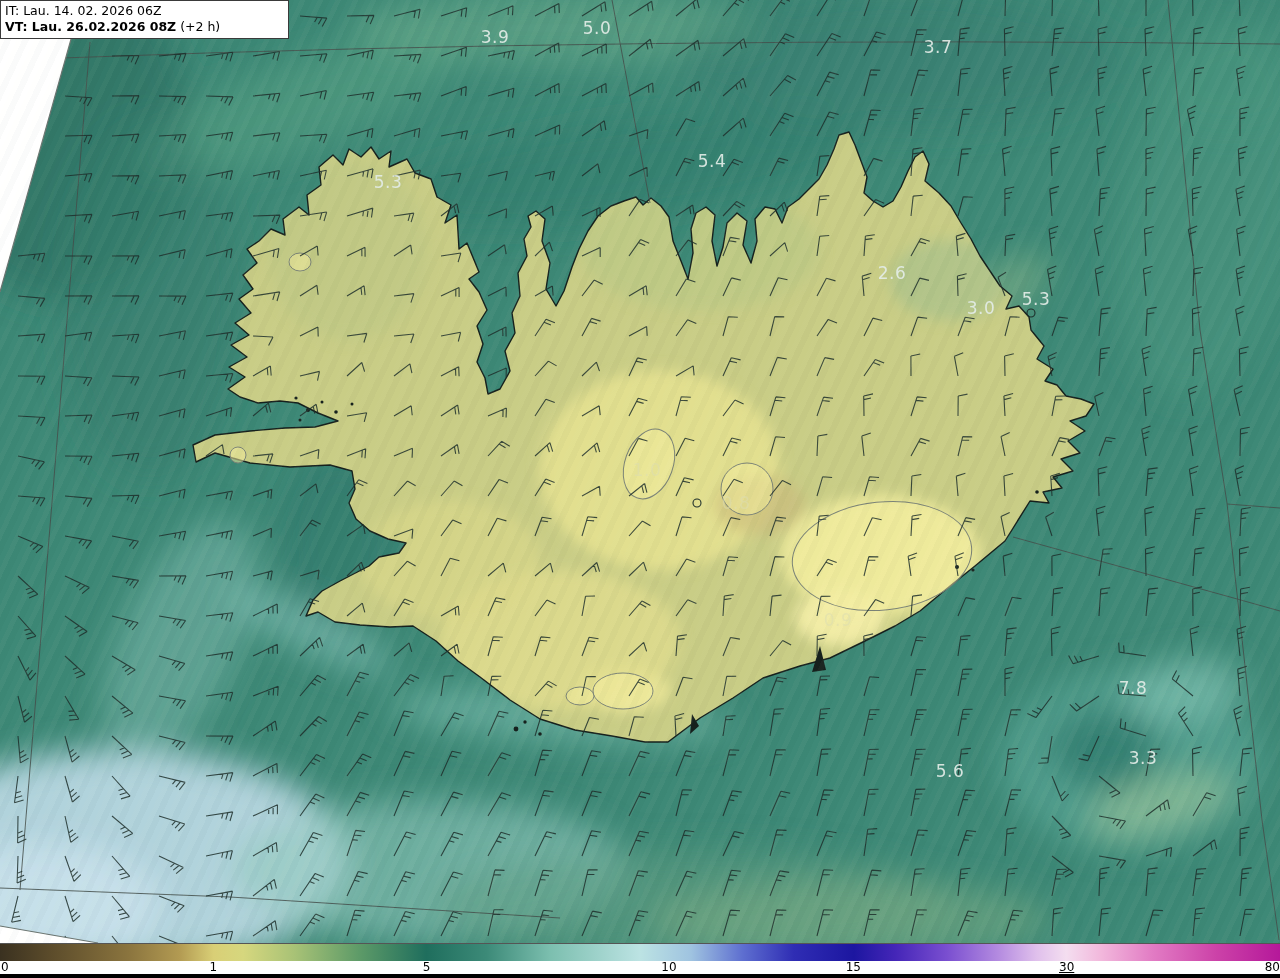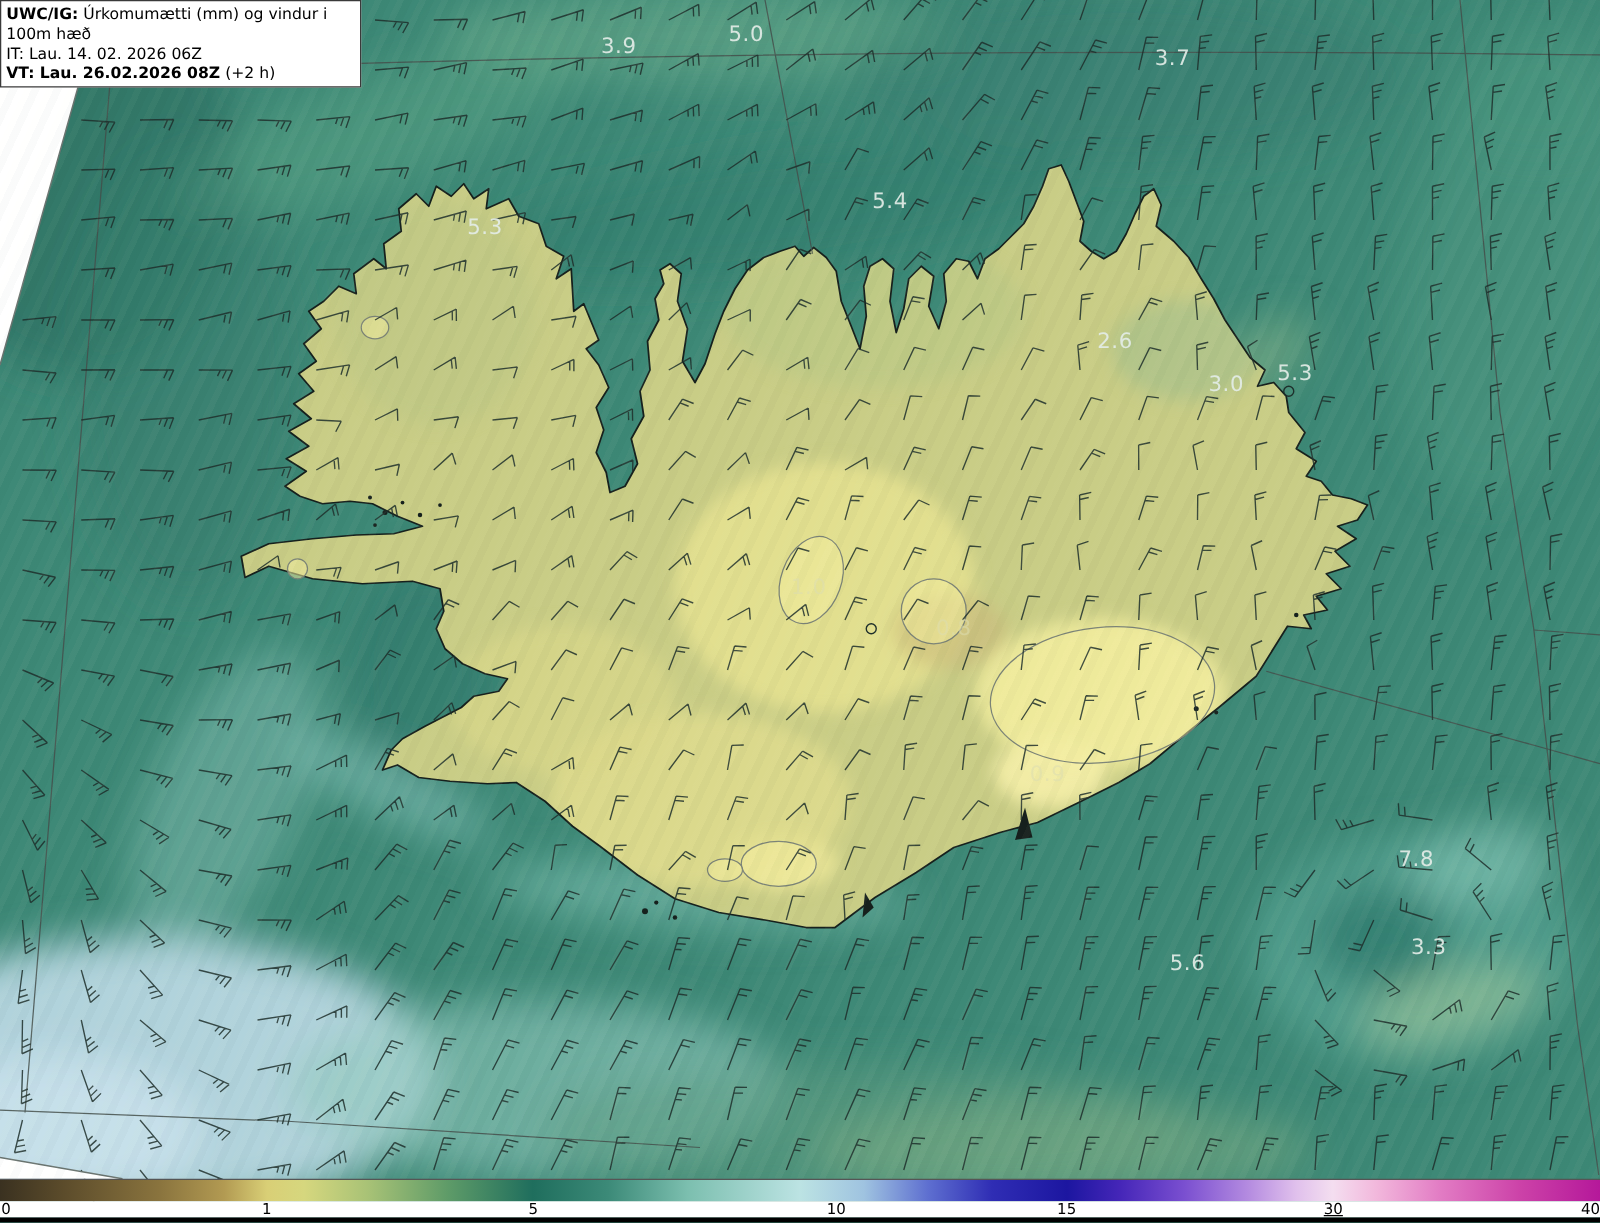--- a/index.html
+++ b/index.html
@@ -139,40 +139,39 @@
 <div id="labels">
       <div class="clabel" style="left: 495px; top: 37px;">3.9</div>
       <div class="clabel" style="left: 597px; top: 28px;">5.0</div>
       <div class="clabel" style="left: 938px; top: 47px;">3.7</div>
       <div class="clabel" style="left: 684px; top: 161px; margin-left: 28px;">5.4</div>
       <div class="clabel" style="left: 388px; top: 182px;">5.3</div>
       <div class="clabel" style="left: 892px; top: 273px;">2.6</div>
       <div class="clabel" style="left: 981px; top: 308px;">3.0</div>
       <div class="clabel" style="left: 1036px; top: 299px;">5.3</div>
       <div class="clabel faint" style="left: 647px; top: 470px;">1.0</div>
-      <div class="clabel faint" style="left: 763px; top: 503px;">0.8</div>
+      <div class="clabel faint" style="left: 736px; top: 503px;">0.8</div>
       <div class="clabel faint" style="left: 838px; top: 620px;">0.9</div>
       <div class="clabel" style="left: 1133px; top: 688px;">7.8</div>
       <div class="clabel" style="left: 950px; top: 771px;">5.6</div>
       <div class="clabel" style="left: 1118px; top: 758px; margin-left: 25px;">3.3</div>
     </div>
 
 <div id="titlebox">
-  <div><b>UWC/IG:</b><span> Úrkomumætti (mm) og vindur i 100m hæð</span></div>
   <div>IT: Lau. 14. 02. 2026 06Z</div>
   <div><b>VT: Lau. 26.02.2026 08Z</b><span> (+2 h)</span></div>
 </div>
 
 <div id="cbarwrap">
   <div id="cbar" style="background: linear-gradient(90deg, rgb(58, 49, 32) 0%, rgb(92, 76, 43) 4%, rgb(138, 116, 62) 10%, rgb(178, 154, 82) 14%, rgb(217, 207, 118) 16.7%, rgb(214, 215, 126) 19%, rgb(168, 194, 118) 23%, rgb(94, 155, 104) 28%, rgb(31, 110, 93) 33.3%, rgb(60, 138, 120) 38%, rgb(124, 191, 175) 43%, rgb(188, 227, 227) 50%, rgb(159, 195, 224) 54%, rgb(94, 111, 208) 58%, rgb(47, 45, 180) 62%, rgb(28, 22, 160) 66.7%, rgb(69, 38, 184) 70%, rgb(122, 79, 208) 74%, rgb(180, 139, 224) 78%, rgb(224, 192, 236) 81%, rgb(244, 222, 240) 83.3%, rgb(242, 184, 220) 86%, rgb(226, 124, 196) 90%, rgb(204, 66, 168) 95%, rgb(181, 24, 154) 100%);"></div>
   <div id="cticks">
         <span class="ctick" style="left: 0%; transform: translateX(1px);">0</span>
         <span class="ctick" style="left: 16.6667%;">1</span>
         <span class="ctick" style="left: 33.3333%;">5</span>
         <span class="ctick" style="left: 50%; margin-left: 29px;">10</span>
         <span class="ctick" style="left: 66.6667%;">15</span>
         <span class="ctick" style="left: 83.3333%; text-decoration: underline;">30</span>
-        <span class="ctick" style="left: 100%; transform: translateX(-100%);">40</span>
+        <span class="ctick" style="left: 100%; transform: translateX(-100%);">80</span>
       </div>
   <div id="cfoot"></div>
 </div>
 
 </div>
 
 </body></html>

